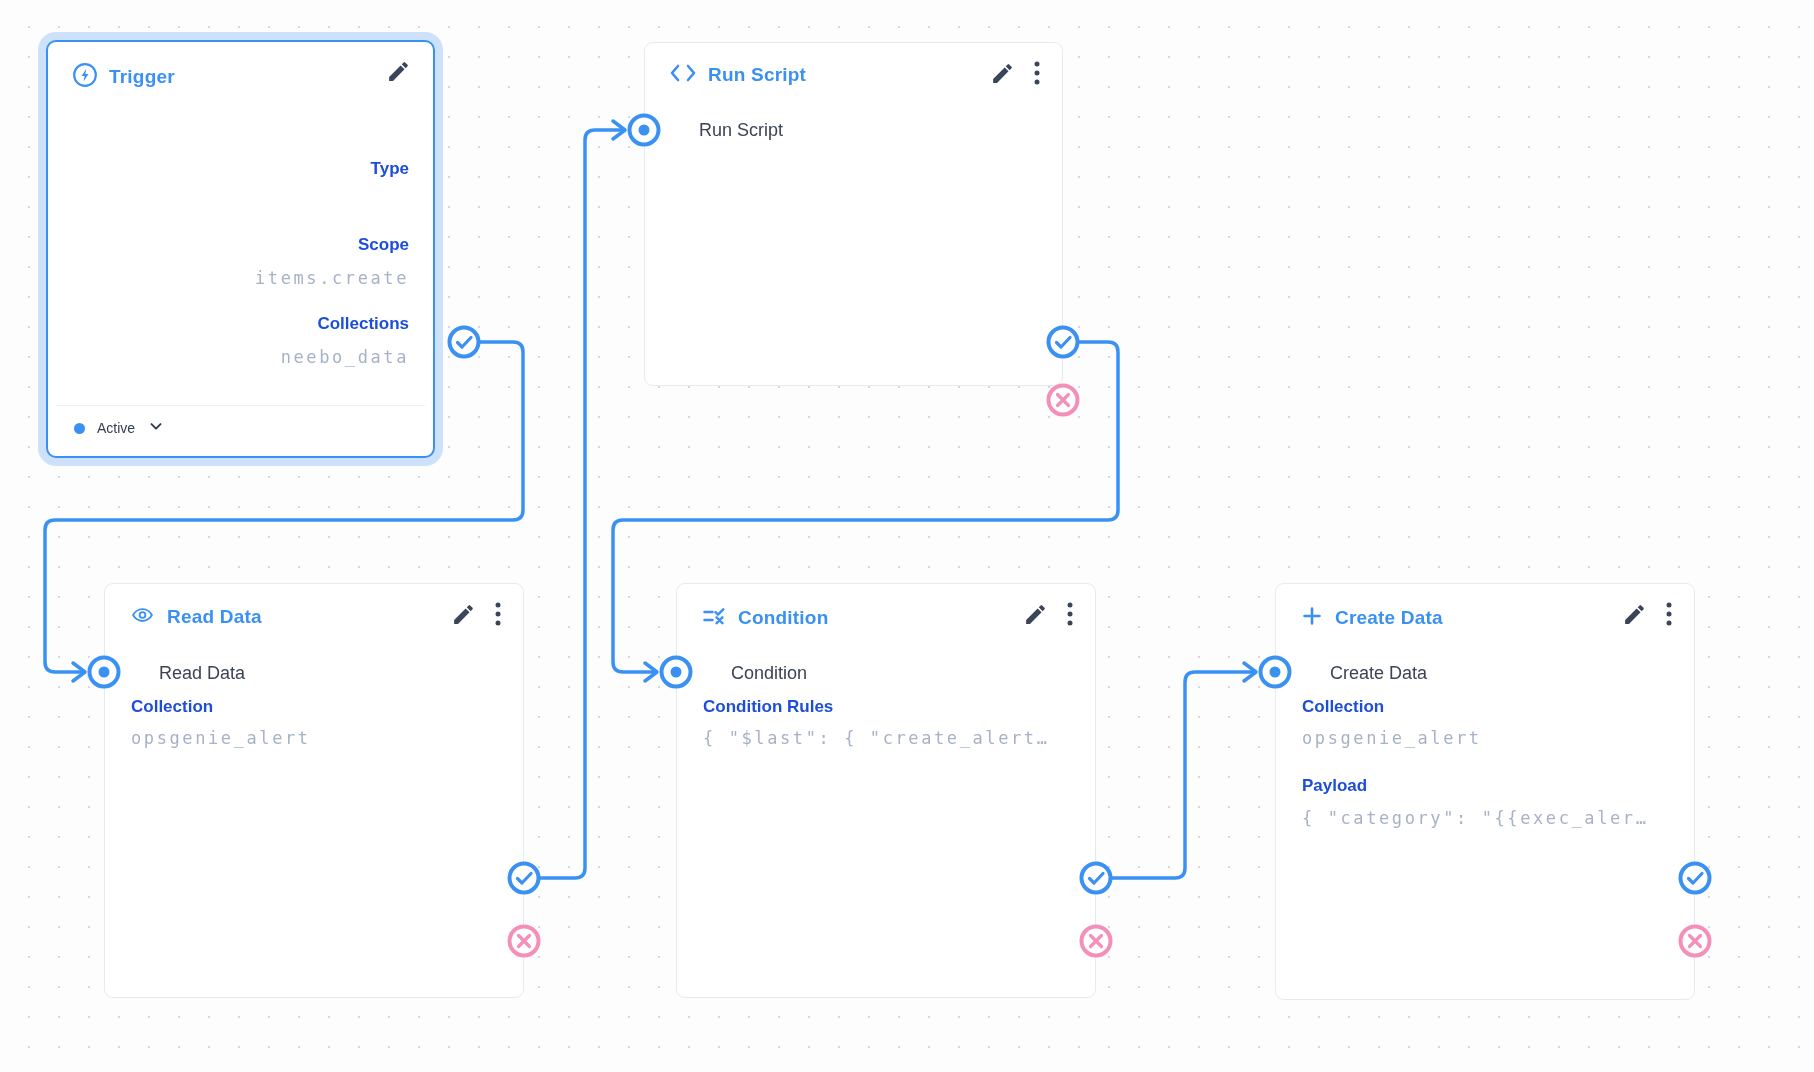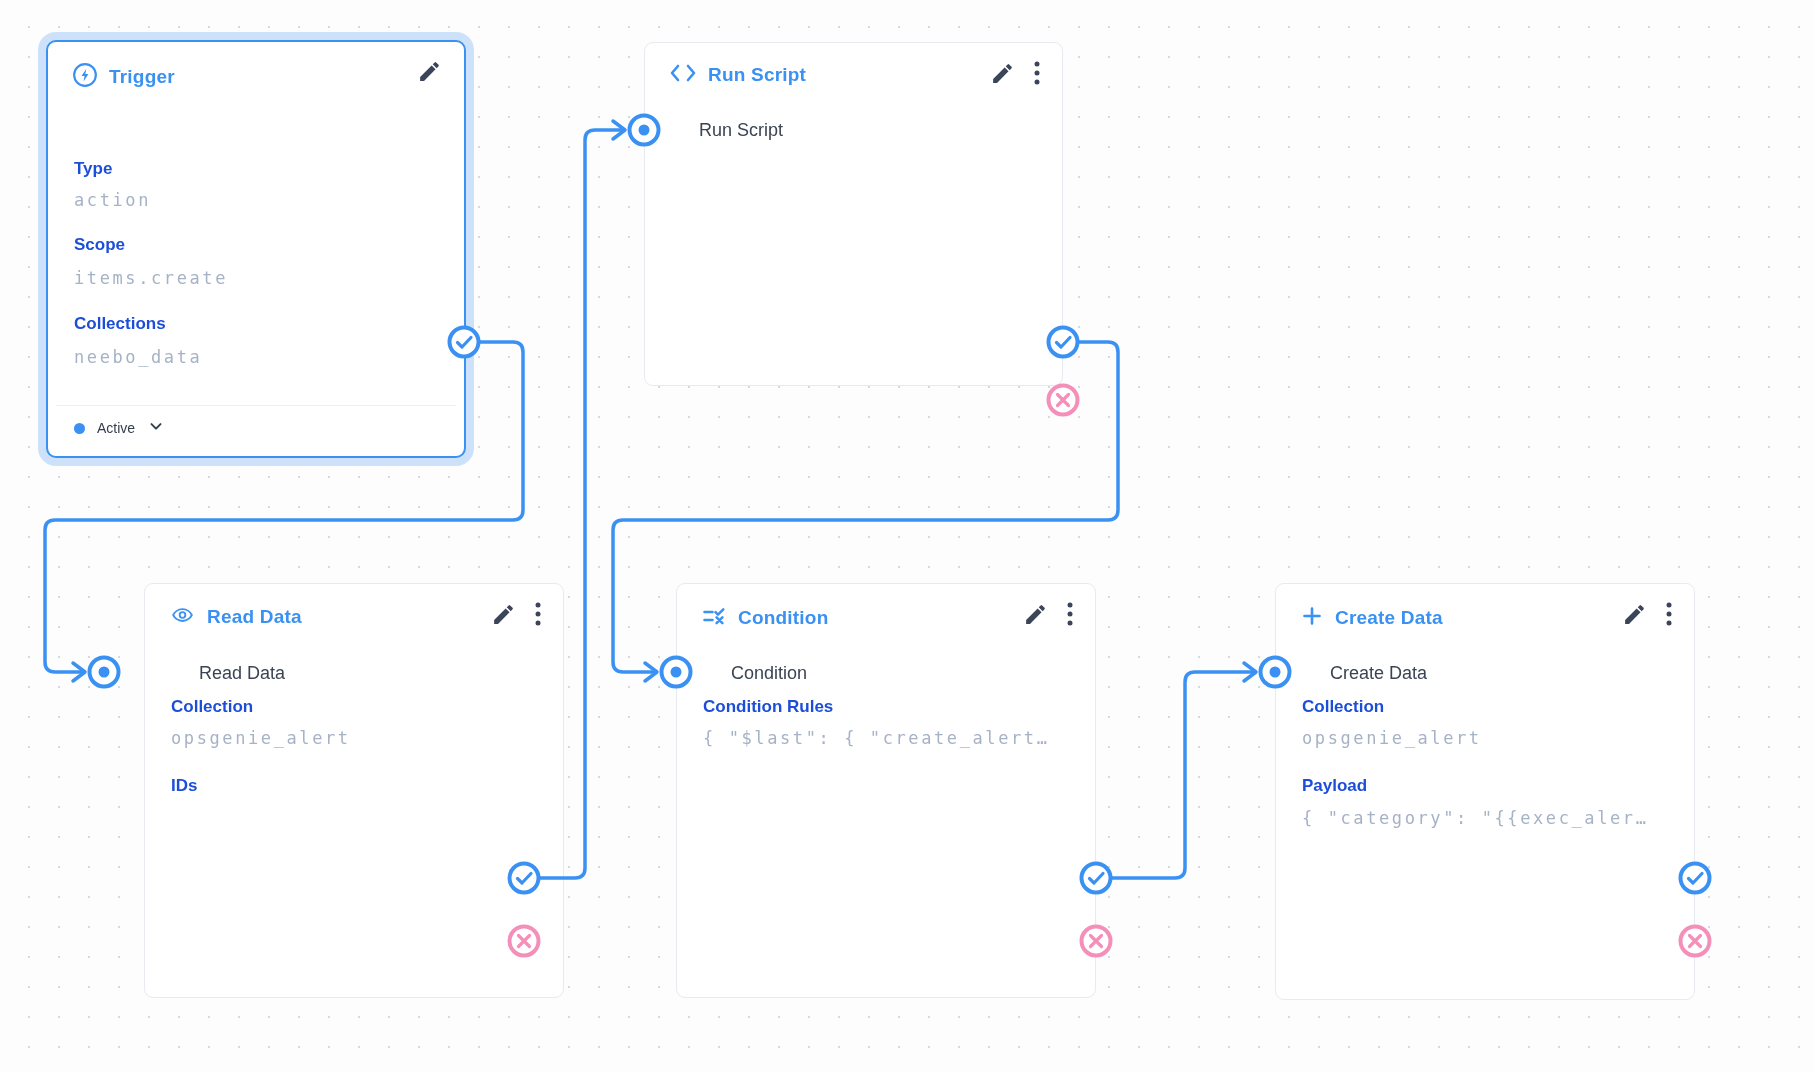--- a/index.html
+++ b/index.html
@@ -28,39 +28,38 @@
   .status{position:absolute;left:26px;bottom:12px;height:32px;display:flex;align-items:center;gap:12px;cursor:pointer;}
   .status-dot{width:11px;height:11px;border-radius:50%;background:#3a91f2;}
   .status-label{color:#333e4f;font-size:14px;font-weight:500;}
   .overlay{position:absolute;left:0;top:0;z-index:2;pointer-events:none;}
 </style>
 </head>
 <body>
 
 <div class="canvas">
 
-  <div class="node selected" style="left:46px;top:40px;width:420px;height:418px;">
+  <div class="node selected" style="left:46px;top:40px;width:389px;height:418px;text-align:right;">
     <div class="node-header">
       <span class="icon">
         <svg width="26" height="26" viewBox="0 0 24 24">
             <circle cx="12" cy="12" r="10" fill="none" stroke="#3a91f2" stroke-width="2"></circle>
             <path d="M13.2 6.2 8.8 13h2.8l-1 5 4.6-7h-2.9z" fill="#3a91f2"></path>
           </svg>
       </span>
       <span class="node-title">Trigger</span>
     </div>
     <div class="node-actions">
       <span class="icon-btn">
         <svg width="25" height="25" viewBox="0 0 24 24">
             <path d="M3 17.25V21h3.75L17.8 9.94l-3.75-3.75L3 17.25zM20.7 7.04c.39-.39.39-1.02 0-1.41l-2.34-2.34a.996.996 0 0 0-1.41 0l-1.83 1.83 3.75 3.75 1.83-1.83z" fill="#3b4559"></path>
           </svg>
       </span>
     </div>
     <div class="row lbl" style="top:116px">Type</div>
-    <div class="row mono" style="top:147px">action</div>
     <div class="row lbl" style="top:192px">Scope</div>
     <div class="row mono" style="top:225px">items.create</div>
     <div class="row lbl" style="top:271px">Collections</div>
     <div class="row mono" style="top:304px">neebo_data</div>
     <div class="divider" style="top:363px"></div>
     <div class="status">
       <span class="status-dot"></span>
       <span class="status-label">Active</span>
       <span class="icon">
         <svg width="18" height="18" viewBox="0 0 24 24">
@@ -89,21 +88,21 @@
         <svg width="6" height="26" viewBox="0 0 6 26">
             <circle cx="3" cy="4" r="2.5" fill="#3b4559"></circle>
             <circle cx="3" cy="13" r="2.5" fill="#3b4559"></circle>
             <circle cx="3" cy="22" r="2.5" fill="#3b4559"></circle>
           </svg>
       </span>
     </div>
     <div class="row input-lbl" style="top:76px">Run Script</div>
   </div>
 
-  <div class="node" style="left:104px;top:583px;width:420px;height:415px;margin-left:40px;">
+  <div class="node" style="left:104px;top:583px;width:420px;height:415px;">
     <div class="node-header">
       <span class="icon">
         <svg width="27" height="22" viewBox="0 0 24 24">
             <path d="M12 5.5C6.7 5.5 3 9.6 1.8 12 3 14.4 6.7 18.5 12 18.5S21 14.4 22.2 12C21 9.6 17.3 5.5 12 5.5Z" fill="none" stroke="#3a91f2" stroke-width="2"></path>
             <circle cx="12" cy="12" r="3.1" fill="none" stroke="#3a91f2" stroke-width="2"></circle>
           </svg>
       </span>
       <span class="node-title">Read Data</span>
     </div>
     <div class="node-actions">
@@ -116,21 +115,20 @@
         <svg width="6" height="26" viewBox="0 0 6 26">
             <circle cx="3" cy="4" r="2.5" fill="#3b4559"></circle>
             <circle cx="3" cy="13" r="2.5" fill="#3b4559"></circle>
             <circle cx="3" cy="22" r="2.5" fill="#3b4559"></circle>
           </svg>
       </span>
     </div>
     <div class="row input-lbl" style="top:78px">Read Data</div>
     <div class="row lbl" style="top:112px">Collection</div>
     <div class="row mono" style="top:143px">opsgenie_alert</div>
-    <div class="row lbl" style="top:191px">IDs</div>
   </div>
 
   <div class="node" style="left:676px;top:583px;width:420px;height:415px;">
     <div class="node-header">
       <span class="icon">
         <svg width="26" height="24" viewBox="0 0 24 24">
             <path d="M2.5 8h8M2.5 16h8" stroke="#3a91f2" stroke-width="2.5" stroke-linecap="round"></path>
             <path d="M13.5 8.2 16 10.7 21.3 5.3" fill="none" stroke="#3a91f2" stroke-width="2.5" stroke-linecap="round" stroke-linejoin="round"></path>
             <path d="M14.6 13.4 20.4 19.2M20.4 13.4 14.6 19.2" stroke="#3a91f2" stroke-width="2.5" stroke-linecap="round"></path>
           </svg>

